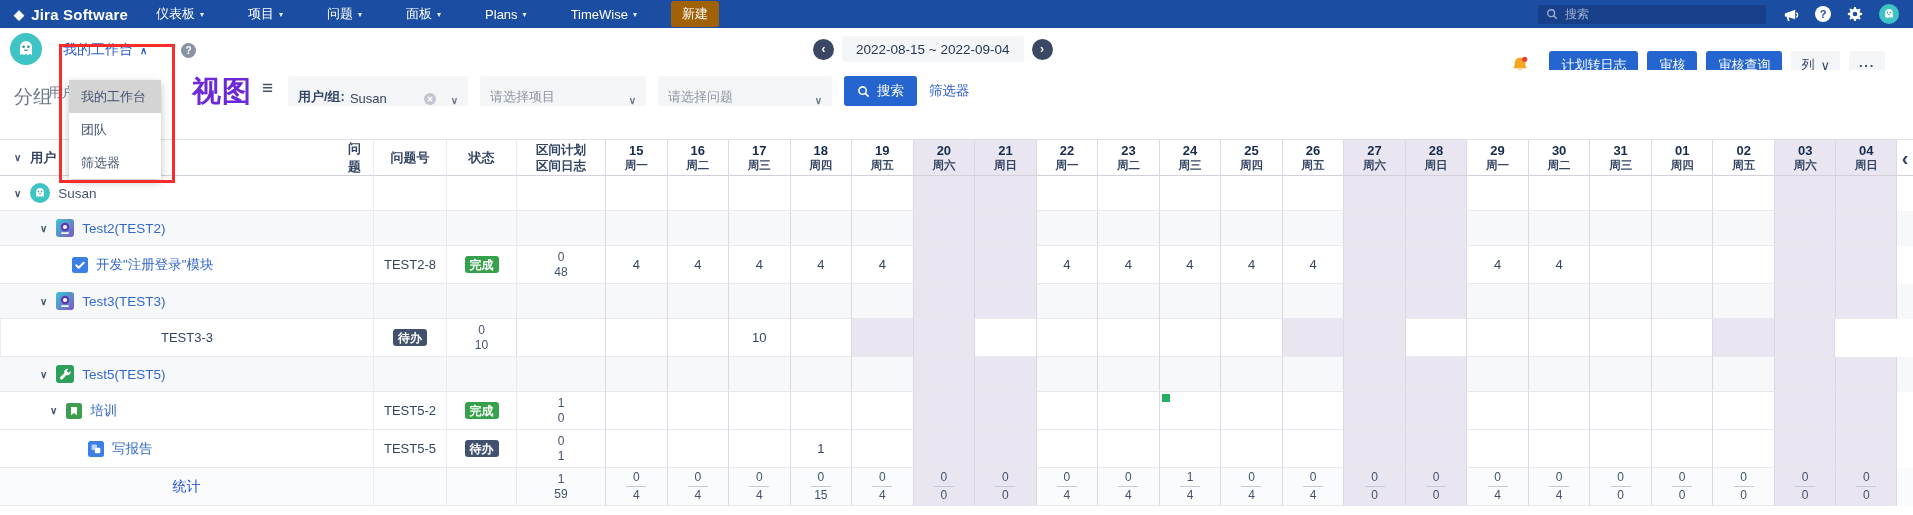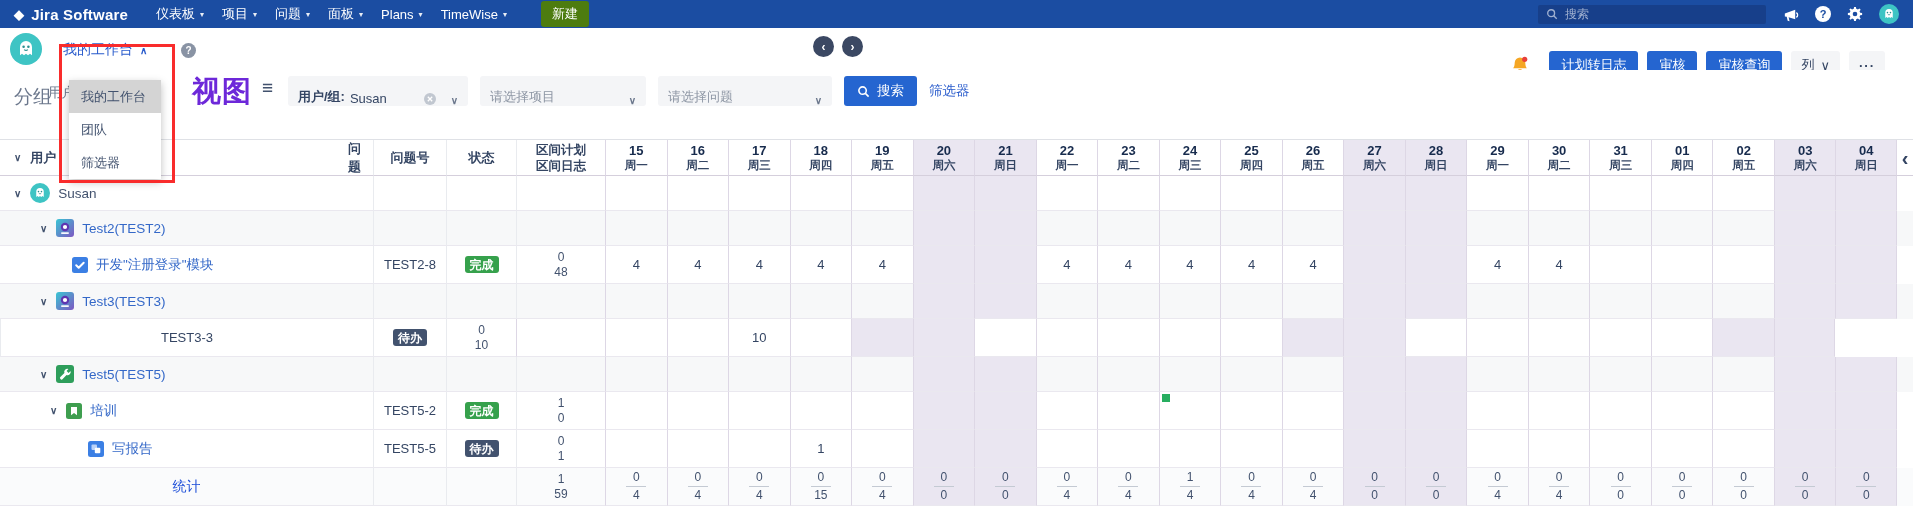--- a/index.html
+++ b/index.html
@@ -4,24 +4,24 @@
 <style>
   * { margin:0; padding:0; box-sizing:border-box; }
   html,body { width:1913px; height:515px; background:#fff; font-family:"Liberation Sans",sans-serif; }
   .page { position:relative; width:1913px; height:515px; overflow:hidden; }
 
   
   .nav { position:absolute; top:0; left:0; right:0; height:28px; background:#1B4DA2; display:flex; align-items:center; padding:0 14px; color:#fff; }
   .nav-left { display:flex; align-items:center; gap:28px; }
   .logo { display:flex; align-items:center; gap:7px; font-size:15px; font-weight:bold; letter-spacing:.2px; }
   .logo-diamond { font-size:13px; line-height:1; }
-  .nav-menus { display:flex; align-items:center; gap:18px; font-size:13px; }
+  .nav-menus { display:flex; align-items:center; gap:44px; font-size:13px; }
   .nav-menu { display:flex; align-items:center; gap:5px; cursor:pointer; white-space:nowrap; }
   .caret { font-size:8px; opacity:.9; }
-  .btn-create { background:#4d7c0f; border:none; color:#fff; border-radius:3px; padding:4px 11px; font-size:13px; margin-left:6px; font-family:inherit; }
+  .btn-create { background:#a16207; border:none; color:#fff; border-radius:3px; padding:4px 11px; font-size:13px; margin-left:6px; font-family:inherit; }
   .nav-right { margin-left:auto; display:flex; align-items:center; gap:16px; }
   .nav-search { width:228px; height:19px; background:#173F8A; border-radius:2px; display:flex; align-items:center; gap:7px; padding:0 8px; color:#9FB0D0; font-size:12px; }
   .help-circle { width:16px; height:16px; border-radius:50%; background:#fff; color:#1B4DA2; font-size:11px; font-weight:bold; display:flex; align-items:center; justify-content:center; }
   .navicon { display:flex; align-items:center; }
 
   
   .row2 { position:absolute; top:28px; left:0; right:0; height:42px; background:#fff; }
   .avatar-lg { position:absolute; left:10px; top:5px; width:32px; height:32px; }
   .wb-trigger { position:absolute; left:63px; top:13px; display:flex; align-items:center; gap:7px; color:#2A5CCC; font-size:14px; cursor:pointer; }
   .wb-caret { font-size:10px; font-weight:bold; }
@@ -177,20 +177,21 @@
         </svg>
     </span>
     <div class="wb-trigger">
       <span>我的工作台</span>
       <span class="wb-caret">∧</span>
     </div>
     <span class="help2">?</span>
 
     <div class="datenav">
       <span class="nav-circle">‹</span>
+      <span class="date-pill">2022-08-15 ~ 2022-09-04</span>
       <span class="nav-circle">›</span>
     </div>
 
     <div class="row2-actions">
       <span class="bellwrap">
         <svg width="20" height="20" viewBox="0 0 20 20">
             <path d="M10 2.5a5.3 5.3 0 0 0-5.3 5.3c0 3.9-1.5 5.4-1.5 5.4h13.6s-1.5-1.5-1.5-5.4A5.3 5.3 0 0 0 10 2.5z" fill="#F5A623"></path>
             <path d="M8.2 14.3a1.9 1.9 0 0 0 3.6 0z" fill="#F5A623"></path>
             <circle cx="14.7" cy="4.3" r="2.6" fill="#E8403A"></circle>
           </svg>

